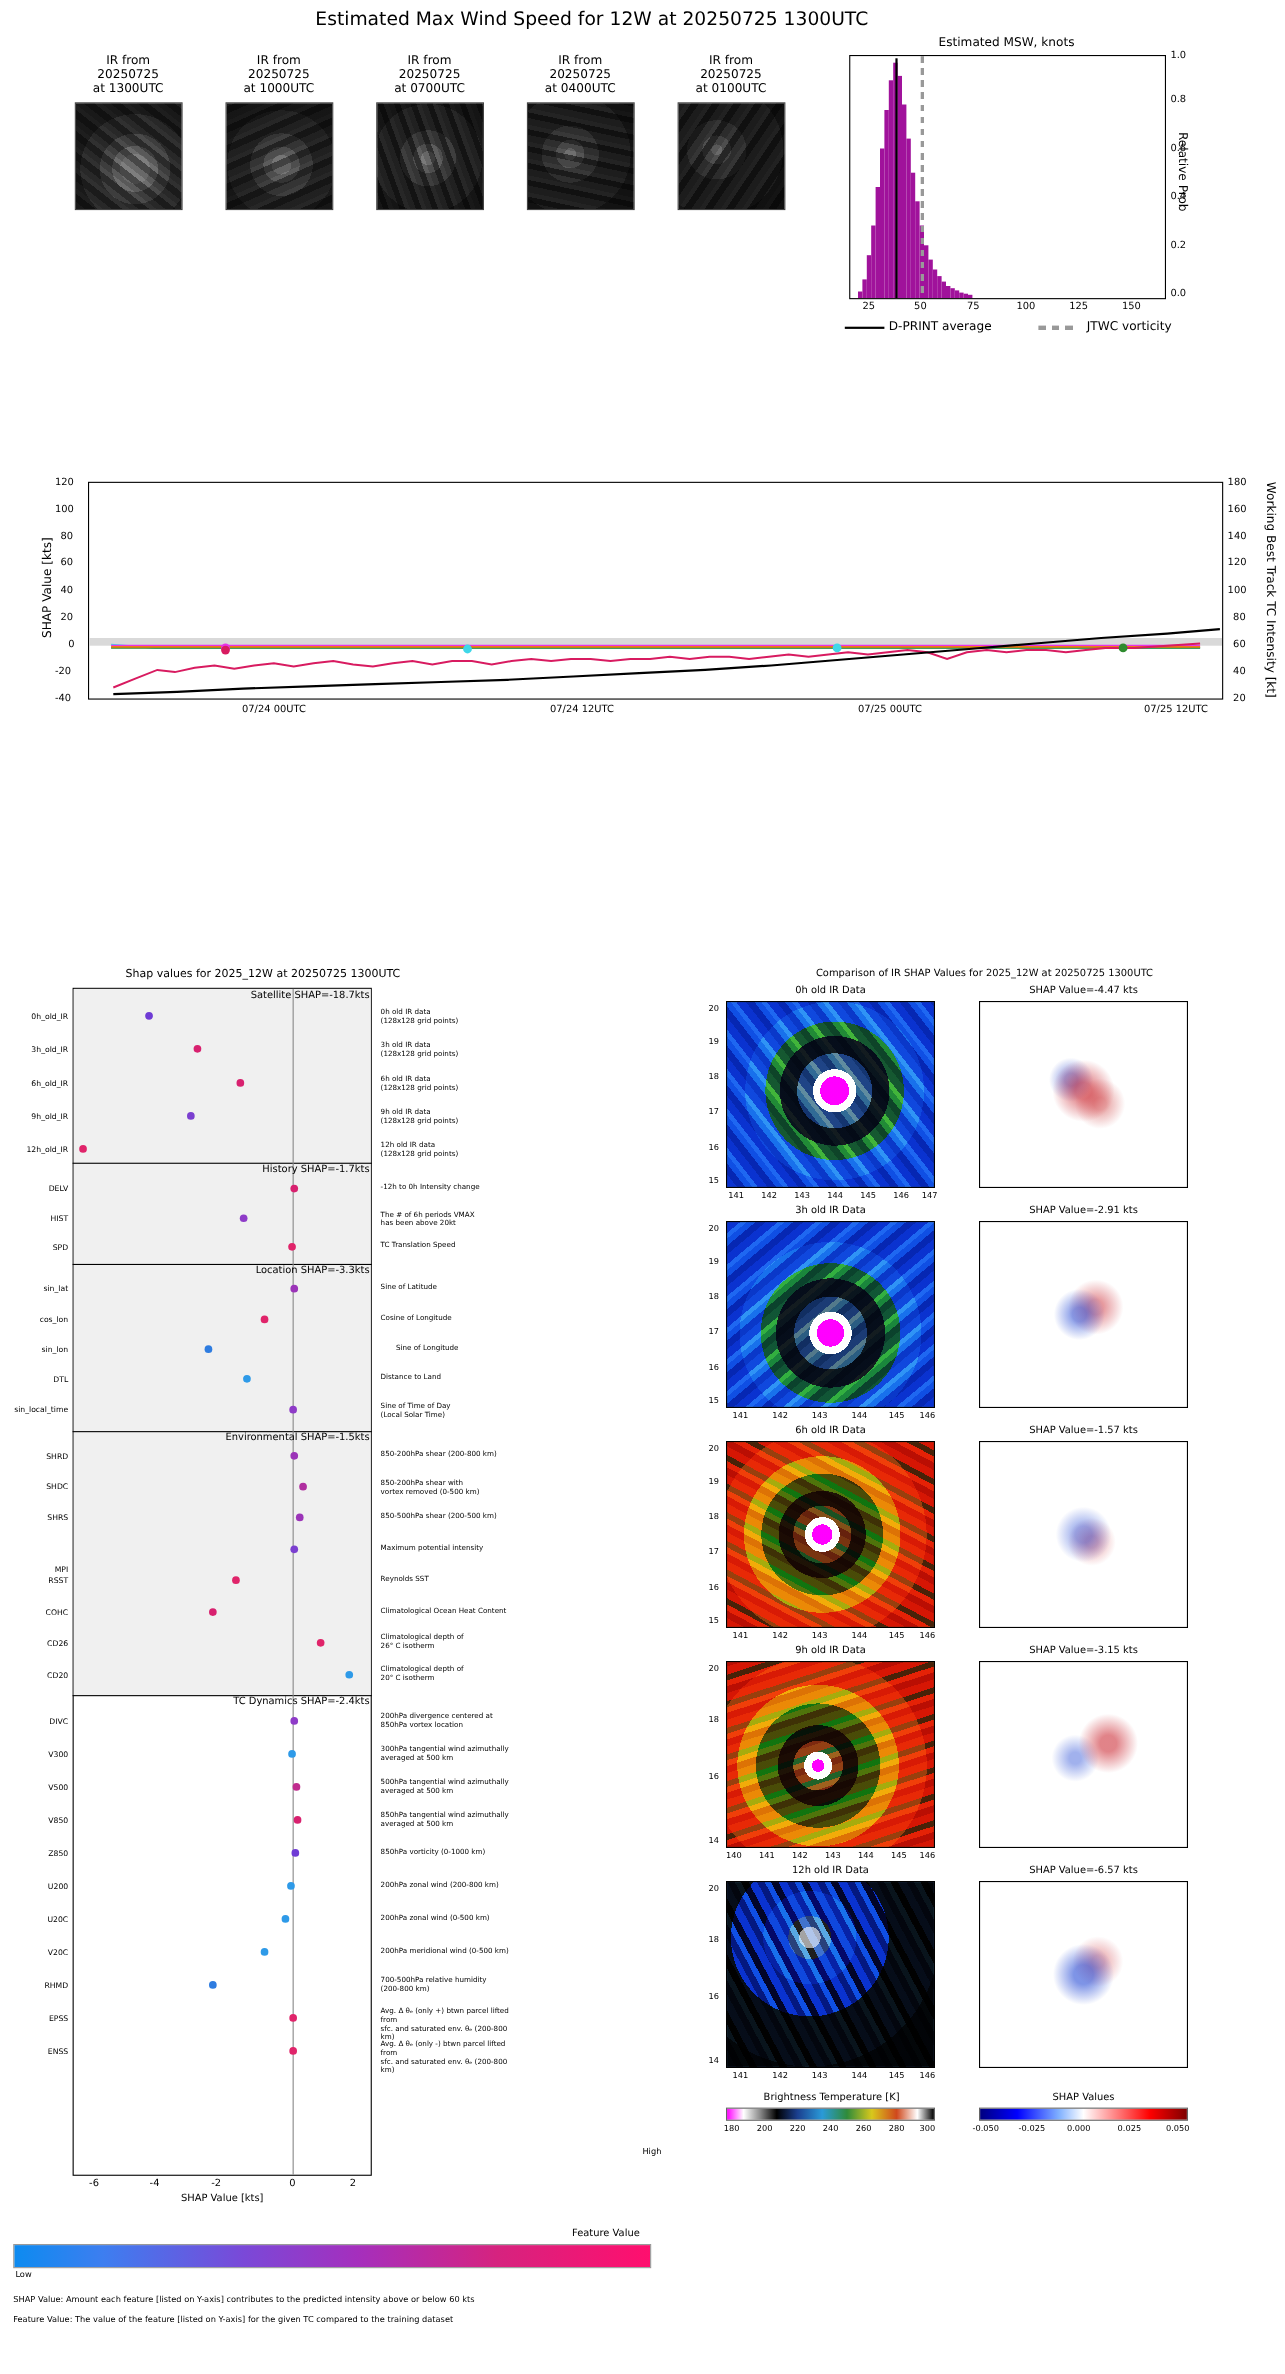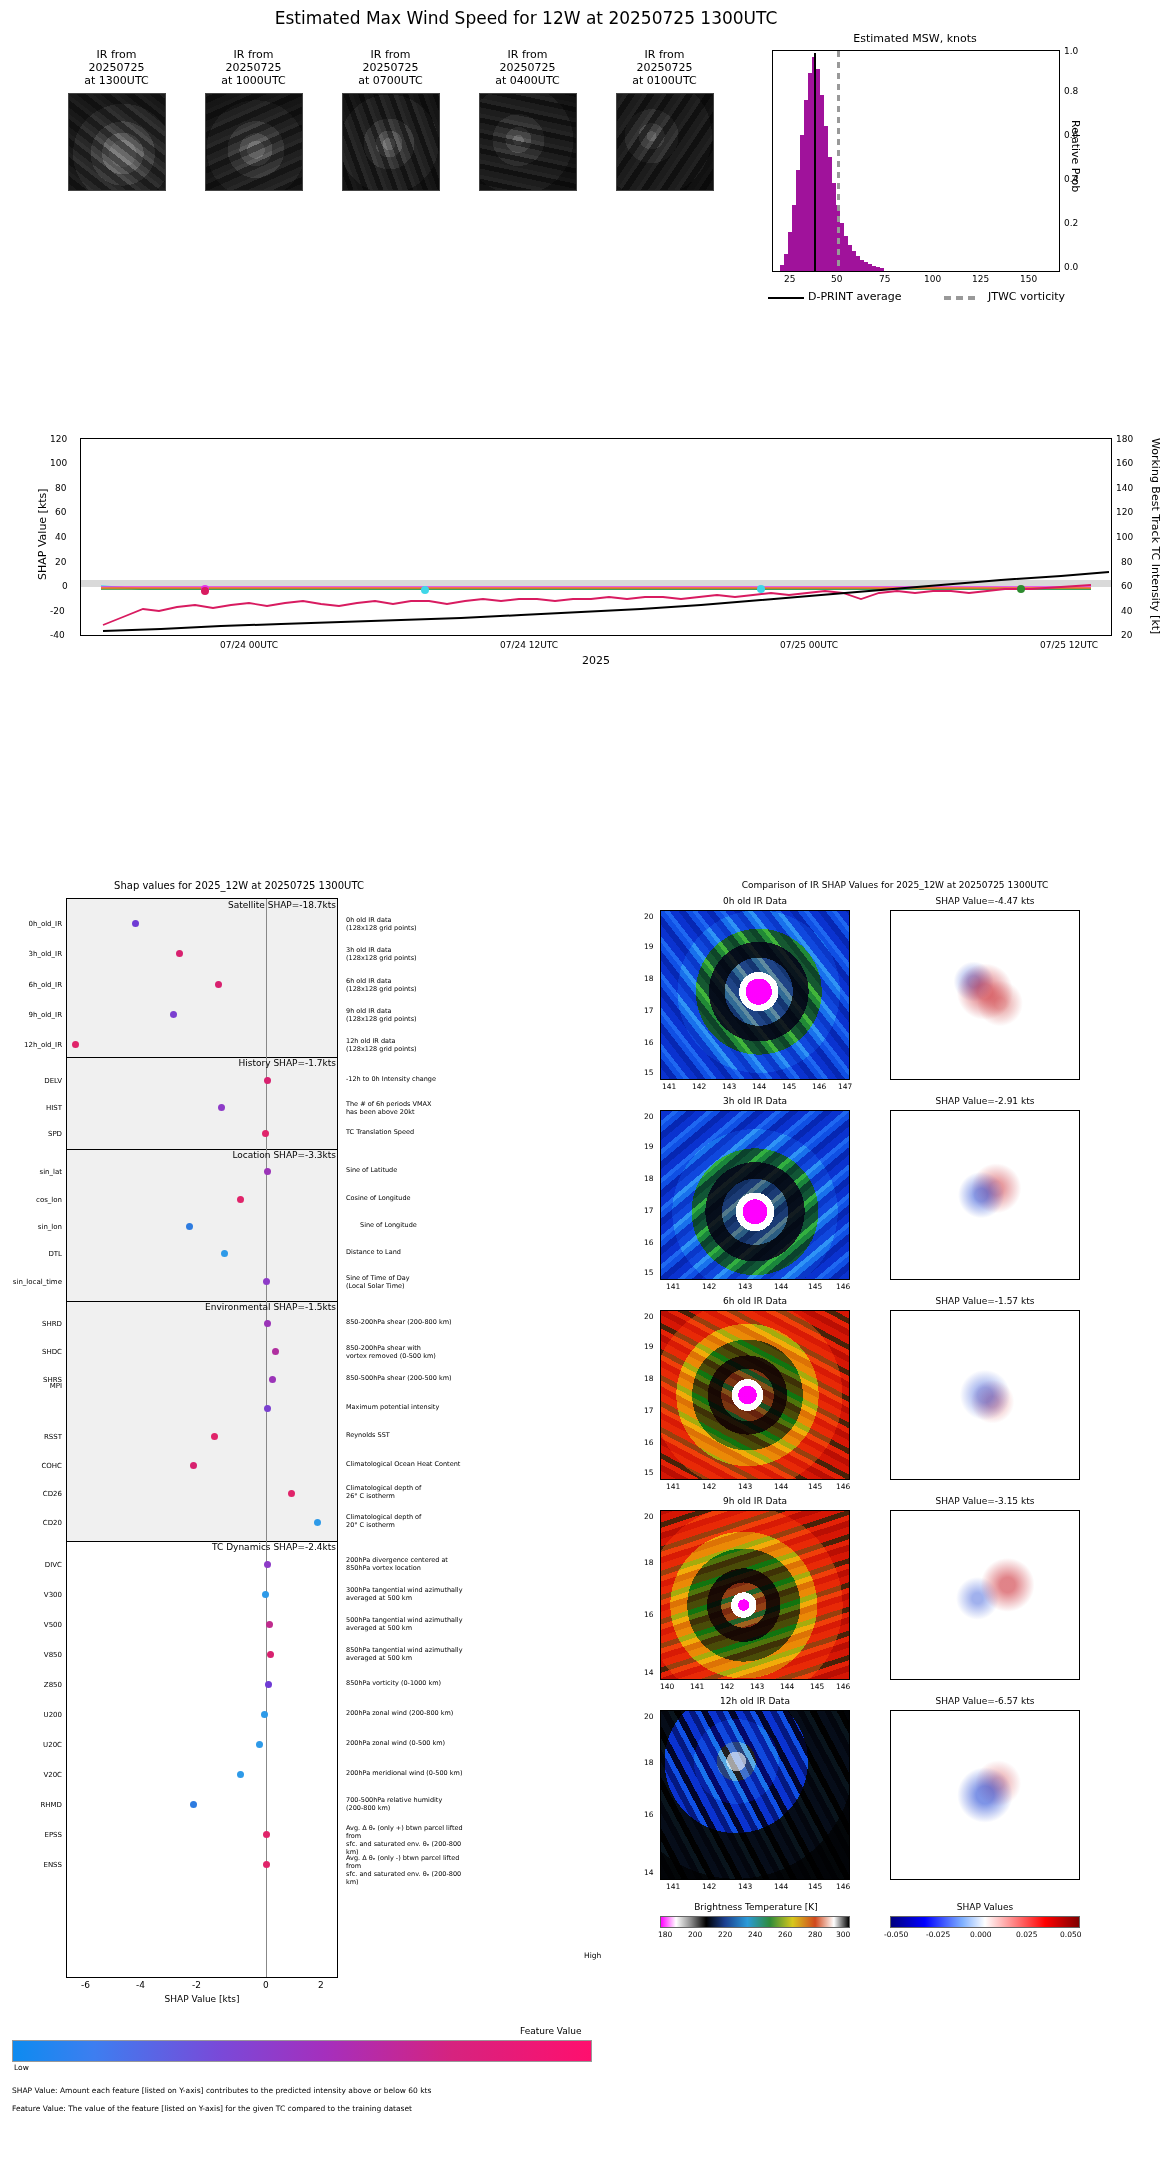--- a/index.html
+++ b/index.html
@@ -15,21 +15,21 @@
   .legline{display:inline-block;width:38px;height:3px;vertical-align:middle;}
   .rowlabel{font-size:7px;text-align:right;}
   .desc{font-size:6.5px;line-height:1.25;}
   .sepline{position:absolute;background:#000;height:1px;}
   .bandgray{position:absolute;background:#f0f0f0;}
   .panelborder{position:absolute;border:1px solid #000;box-sizing:border-box;}
 </style>
 </head>
 <body>
 
-<div class="abs ttl" style="left:0;top:8px;width:1052px;">Estimated Max Wind Speed for 12W at 20250725 1300UTC</div>
+<div class="abs ttl" style="left:12px;top:8px;width:1052px;">Estimated Max Wind Speed for 12W at 20250725 1300UTC</div>
 
 <div class="abs" style="left:48px;top:48px;width:690px;height:220px;">
   <div class="abs" style="left:0;top:0;width:137px;">
     <div class="ctr sm">
       <div>IR from</div>
       <div>20250725</div>
       <div>at 1300UTC</div>
     </div>
     <div class="irbox" style="margin:6px auto 0;background:
       radial-gradient(circle at 56% 62%, #f2f2f2 0 17%, #cfcfcf 17% 26%, #8e8e8e 26% 40%, #5c5c5c 40% 62%, #3a3a3a 62% 100%),
@@ -171,21 +171,20 @@
     <span class="abs" style="left:5px;top:196px;">20</span>
   </div>
   <div class="abs sm" style="left:1140px;top:28px;transform:rotate(90deg);transform-origin:left top;white-space:nowrap;">Working Best Track TC Intensity [kt]</div>
 
   <div class="abs xs" style="left:58px;top:230px;width:1036px;height:14px;">
     <span class="abs" style="left:140px;">07/24 00UTC</span>
     <span class="abs" style="left:420px;">07/24 12UTC</span>
     <span class="abs" style="left:700px;">07/25 00UTC</span>
     <span class="abs" style="left:960px;">07/25 12UTC</span>
   </div>
-  <div class="abs sm ctr" style="left:58px;top:244px;width:1032px;">2025</div>
 
   <svg class="abs" style="left:59px;top:29px;" width="1030" height="196" viewBox="0 0 1030 196" preserveAspectRatio="none">
 
     <rect x="0" y="141" width="1030" height="7" fill="#d9d9d9"></rect>
 
     <polyline fill="none" stroke="#3fd7e8" stroke-width="1.6" points="20,147 60,150 120,150 300,150 520,150 760,150 1010,150"></polyline>
     <polyline fill="none" stroke="#2e8b2e" stroke-width="1.6" points="20,150 120,150 400,150 700,150 1010,150"></polyline>
     <polyline fill="none" stroke="#e832e8" stroke-width="1.6" points="20,148 120,148 400,148 700,148 1010,148"></polyline>
     <polyline fill="none" stroke="#f07818" stroke-width="1.6" points="20,149 120,149 400,149 700,149 1010,149"></polyline>
 
@@ -290,21 +289,21 @@
 
   <div class="abs rowlabel" style="left:6px;top:468px;width:52px;">SHDC</div>
   <div class="dot" style="left:268px;top:468px;width:7px;height:7px;background:#b02fa0;"></div>
   <div class="abs desc" style="left:342px;top:464px;width:128px;white-space:pre-line;">850-200hPa shear with
 vortex removed (0-500 km)</div>
 
   <div class="abs rowlabel" style="left:6px;top:496px;width:52px;">SHRS</div>
   <div class="dot" style="left:265px;top:496px;width:7px;height:7px;background:#9b34b8;"></div>
   <div class="abs desc" style="left:342px;top:494px;width:128px;white-space:pre-line;">850-500hPa shear (200-500 km)</div>
 
-  <div class="abs rowlabel" style="left:6px;top:502px;width:52px;">MPI</div>
+  <div class="abs rowlabel" style="left:6px;top:543px;width:52px;">MPI</div>
   <div class="dot" style="left:260px;top:525px;width:7px;height:7px;background:#7b3fd0;"></div>
   <div class="abs desc" style="left:342px;top:523px;width:128px;white-space:pre-line;">Maximum potential intensity</div>
 
   <div class="abs rowlabel" style="left:6px;top:553px;width:52px;">RSST</div>
   <div class="dot" style="left:207px;top:553px;width:7px;height:7px;background:#e0246a;"></div>
   <div class="abs desc" style="left:342px;top:551px;width:128px;white-space:pre-line;">Reynolds SST</div>
 
   <div class="abs rowlabel" style="left:6px;top:582px;width:52px;">COHC</div>
   <div class="dot" style="left:186px;top:582px;width:7px;height:7px;background:#d8216f;"></div>
   <div class="abs desc" style="left:342px;top:580px;width:128px;white-space:pre-line;">Climatological Ocean Heat Content</div>

